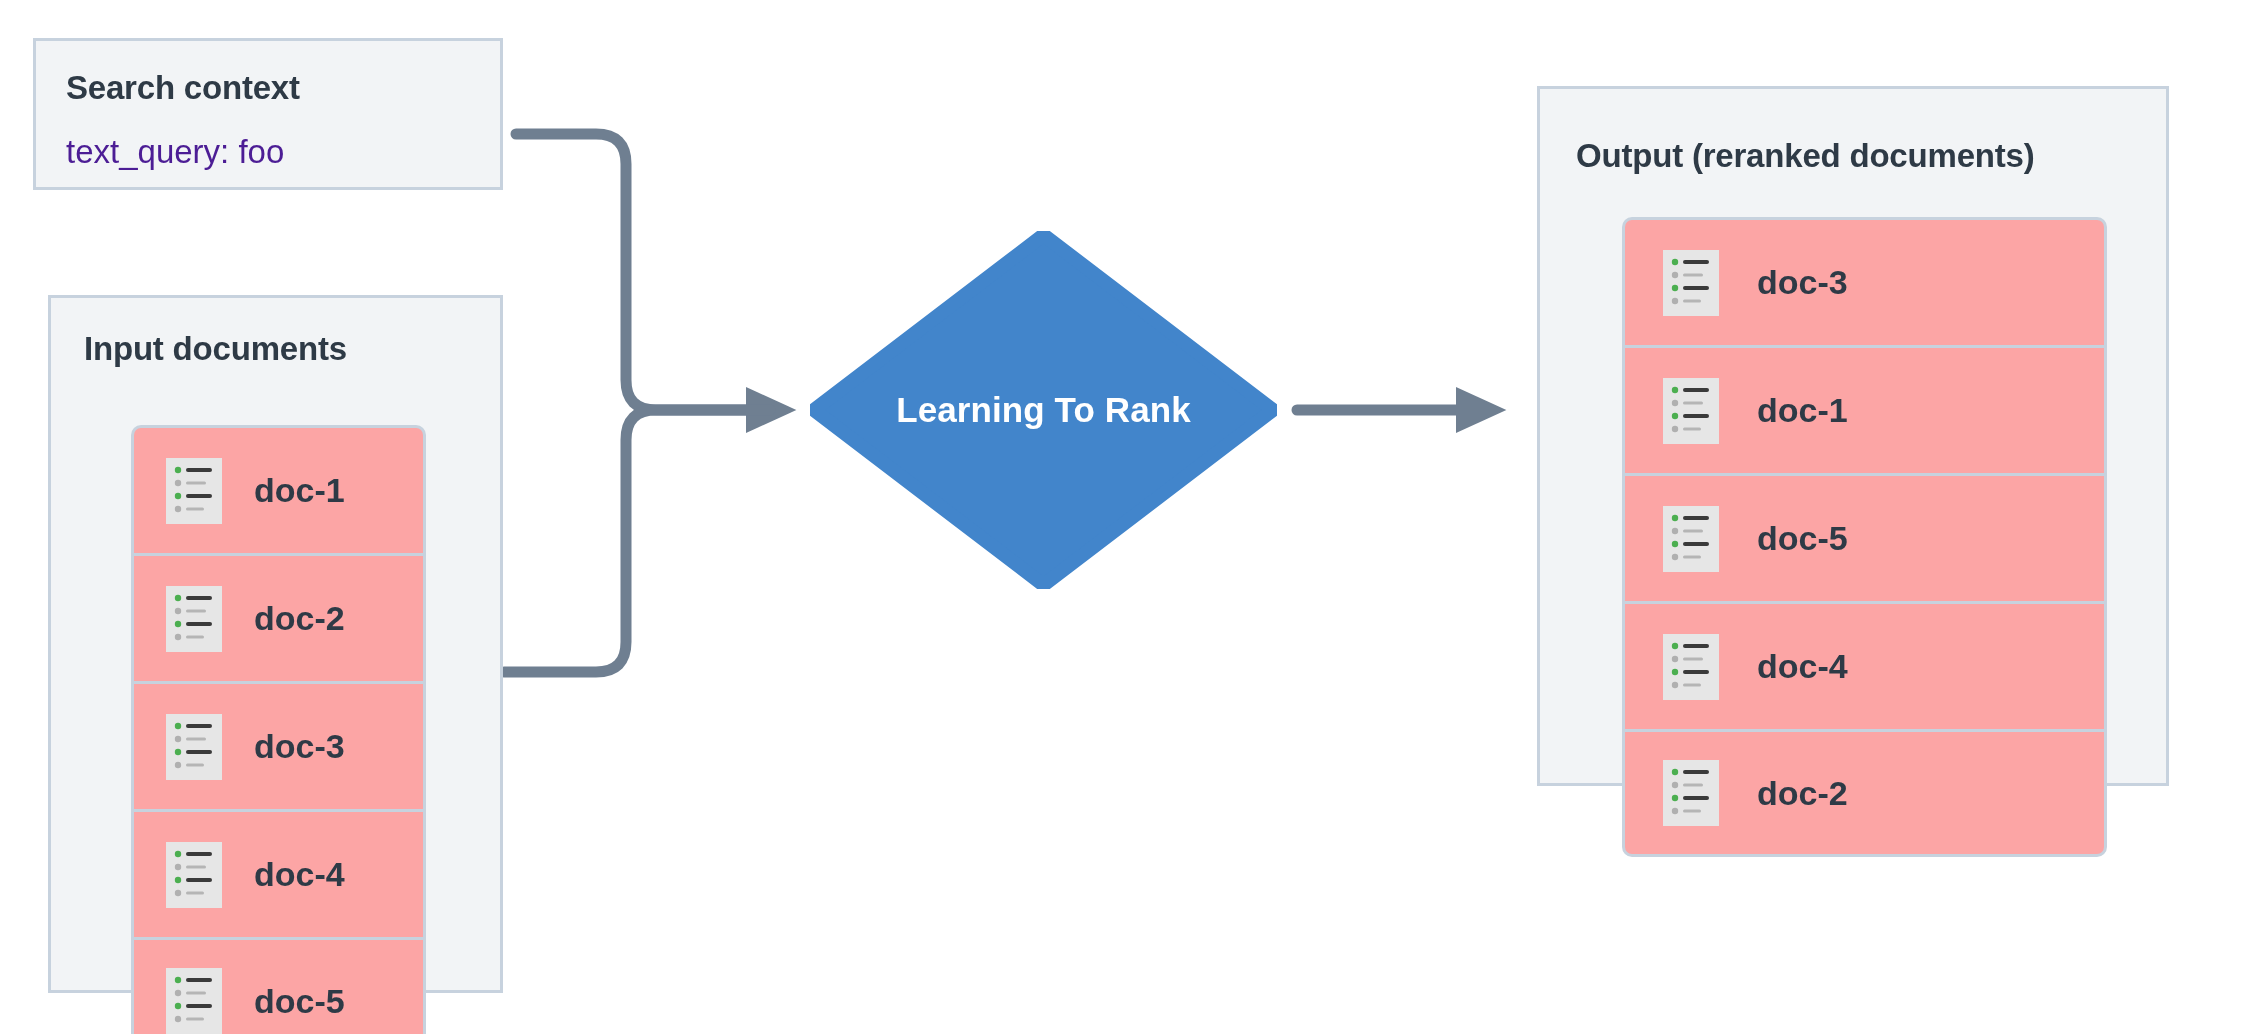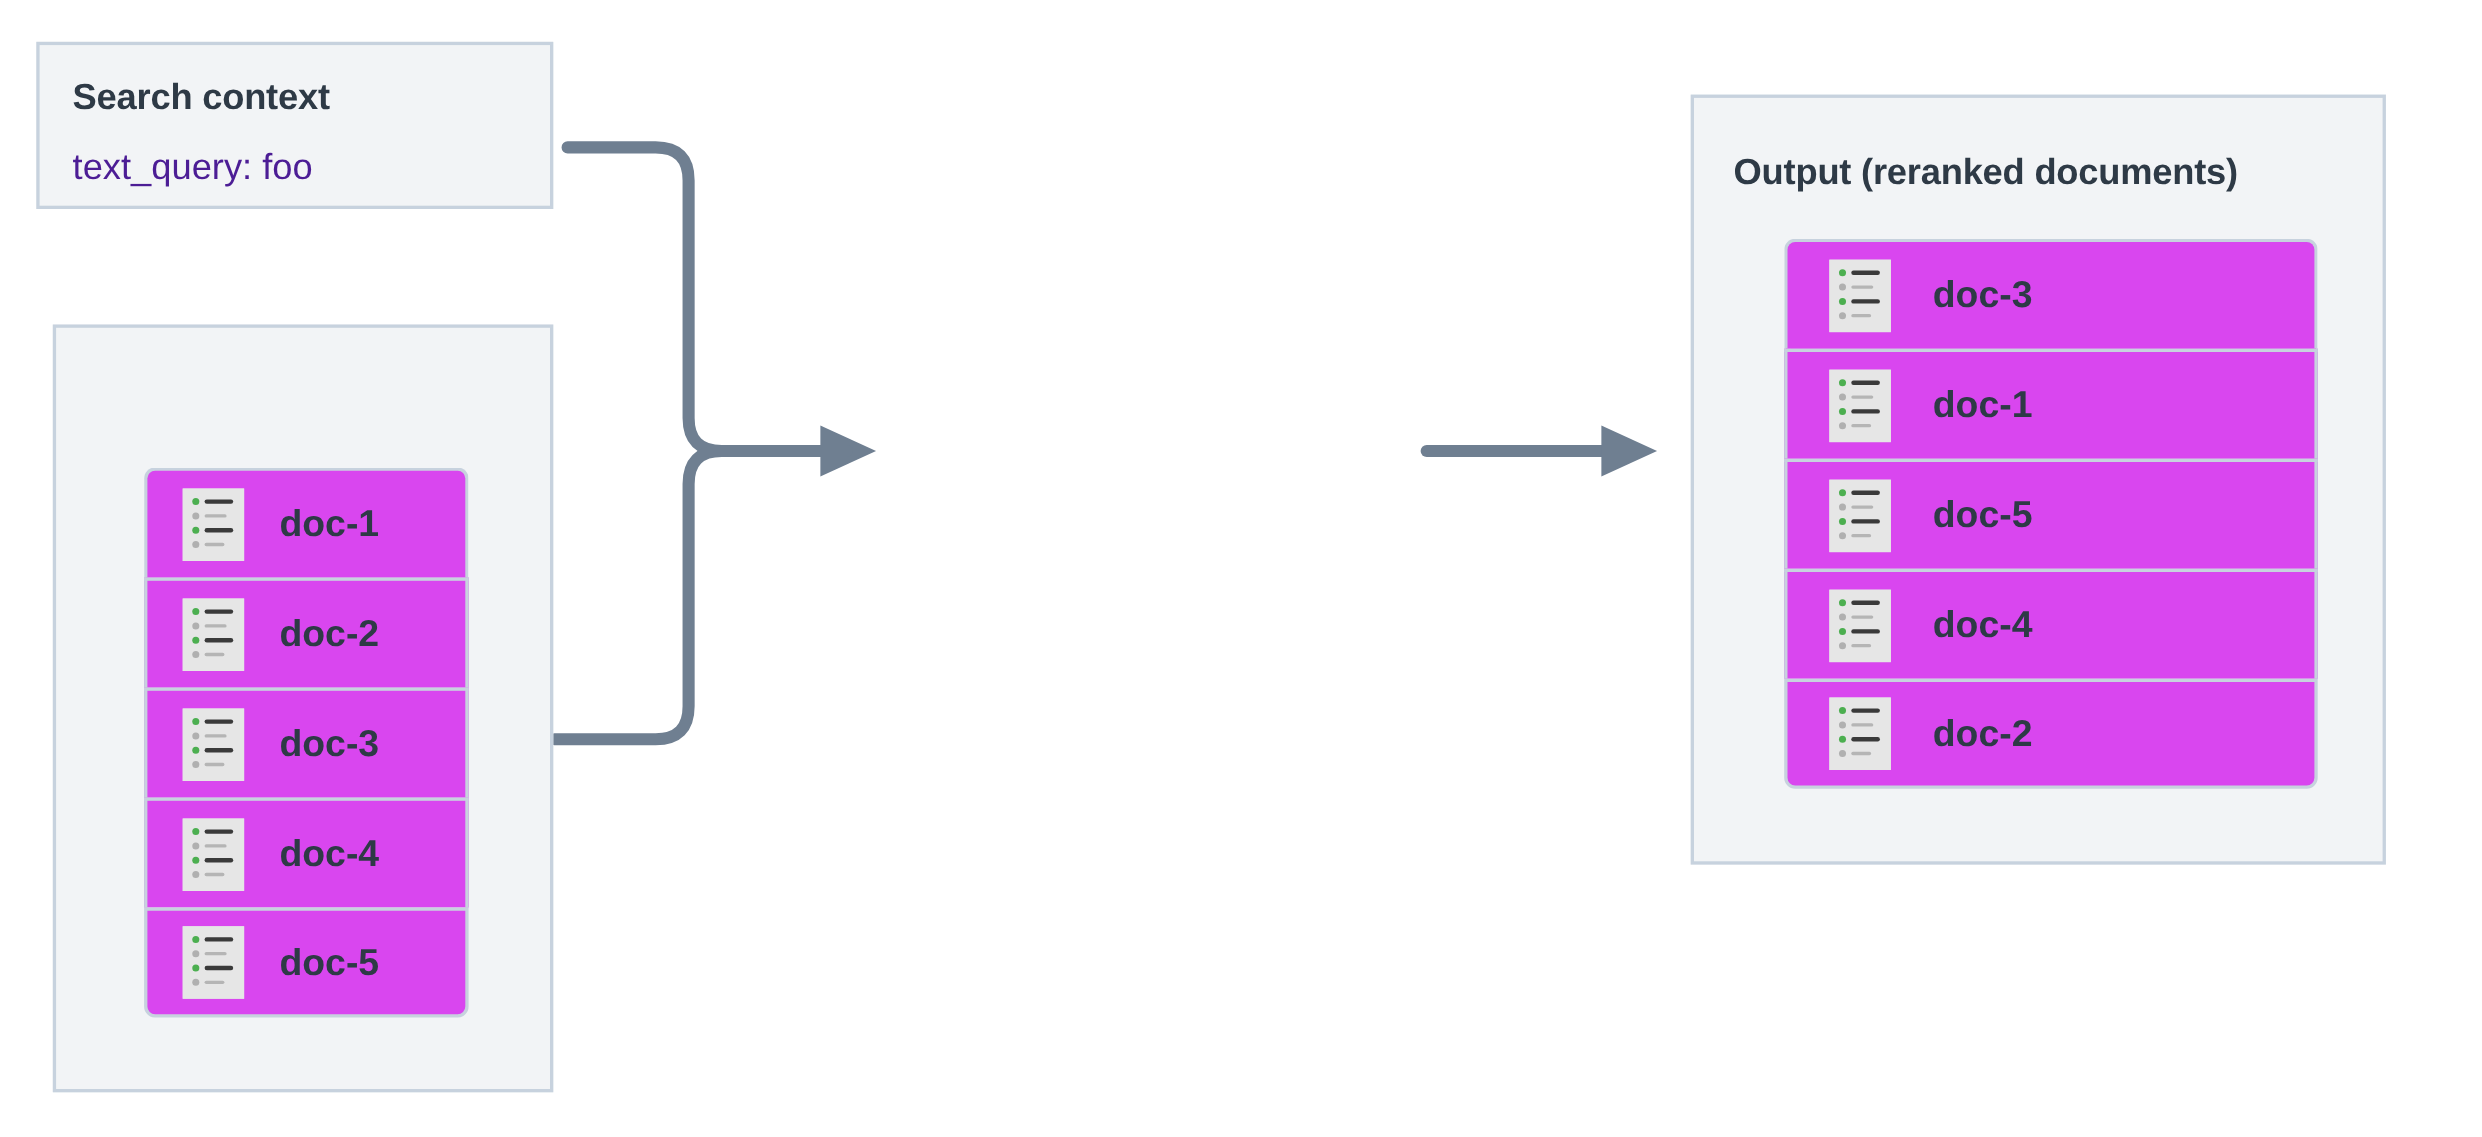--- a/index.html
+++ b/index.html
@@ -78,23 +78,23 @@
     box-sizing: border-box;
   }
   #input-doc-list {
     left: 80px;
     top: 127px;
     width: 295px;
   }
 
   .doc-row {
     position: relative;
-    height: 100px;
+    height: 128px;
     box-sizing: border-box;
-    background: #d946ef;
+    background: #fca5a5;
     border: 3px solid #c7d2de;
     border-bottom-width: 0;
     display: flex;
     align-items: center;
   }
   .doc-row:first-child {
     border-top-left-radius: 10px;
     border-top-right-radius: 10px;
   }
   .doc-row:last-child {
@@ -202,20 +202,21 @@
 
     <path d="M 1297 410 L 1480 410" fill="none" stroke="#6f7f91" stroke-width="11" stroke-linecap="round" marker-end="url(#arrowhead)"></path>
   </svg>
 
   <div class="panel" id="search-context-panel">
     <div class="panel-title">Search context</div>
     <div class="ctx-line">text_query: foo</div>
   </div>
 
   <div class="panel" id="input-documents-panel">
+    <div class="panel-title">Input documents</div>
 
     <div class="doc-list" id="input-doc-list">
         <div class="doc-row">
           <span class="doc-icon"><svg viewBox="0 0 56 66" width="56" height="66">
               <rect x="0" y="0" width="56" height="66" fill="#e6e6e6"></rect>
               <circle cx="12" cy="12" r="3.2" fill="#4caf50"></circle>
               <rect x="20" y="10" width="26" height="4" rx="2" fill="#3a3a3a"></rect>
               <circle cx="12" cy="25" r="3.2" fill="#b0b0b0"></circle>
               <rect x="20" y="23.5" width="20" height="3" rx="1.5" fill="#b5b5b5"></rect>
               <circle cx="12" cy="38" r="3.2" fill="#4caf50"></circle>
@@ -277,20 +278,28 @@
               <circle cx="12" cy="38" r="3.2" fill="#4caf50"></circle>
               <rect x="20" y="36" width="26" height="4" rx="2" fill="#3a3a3a"></rect>
               <circle cx="12" cy="51" r="3.2" fill="#b0b0b0"></circle>
               <rect x="20" y="49.5" width="18" height="3" rx="1.5" fill="#b5b5b5"></rect>
             </svg></span>
           <span class="doc-label">doc-5</span>
         </div>
       </div>
   </div>
 
+  <div id="ltr-node">
+    <svg width="467" height="358" viewBox="0 0 467 358">
+      <path d="M 233.5 4 L 463 179 L 233.5 354 L 4 179 Z" fill="#4285cb" stroke="#4285cb" stroke-width="14" stroke-linejoin="round"></path>
+    </svg>
+    <div id="ltr-label">
+      <span>Learning To Rank</span>
+    </div>
+  </div>
 
   <div class="panel" id="output-panel">
     <div class="panel-title">Output (reranked documents)</div>
 
     <div class="doc-list" id="output-doc-list">
         <div class="doc-row">
           <span class="doc-icon"><svg viewBox="0 0 56 66" width="56" height="66">
               <rect x="0" y="0" width="56" height="66" fill="#e6e6e6"></rect>
               <circle cx="12" cy="12" r="3.2" fill="#4caf50"></circle>
               <rect x="20" y="10" width="26" height="4" rx="2" fill="#3a3a3a"></rect>

